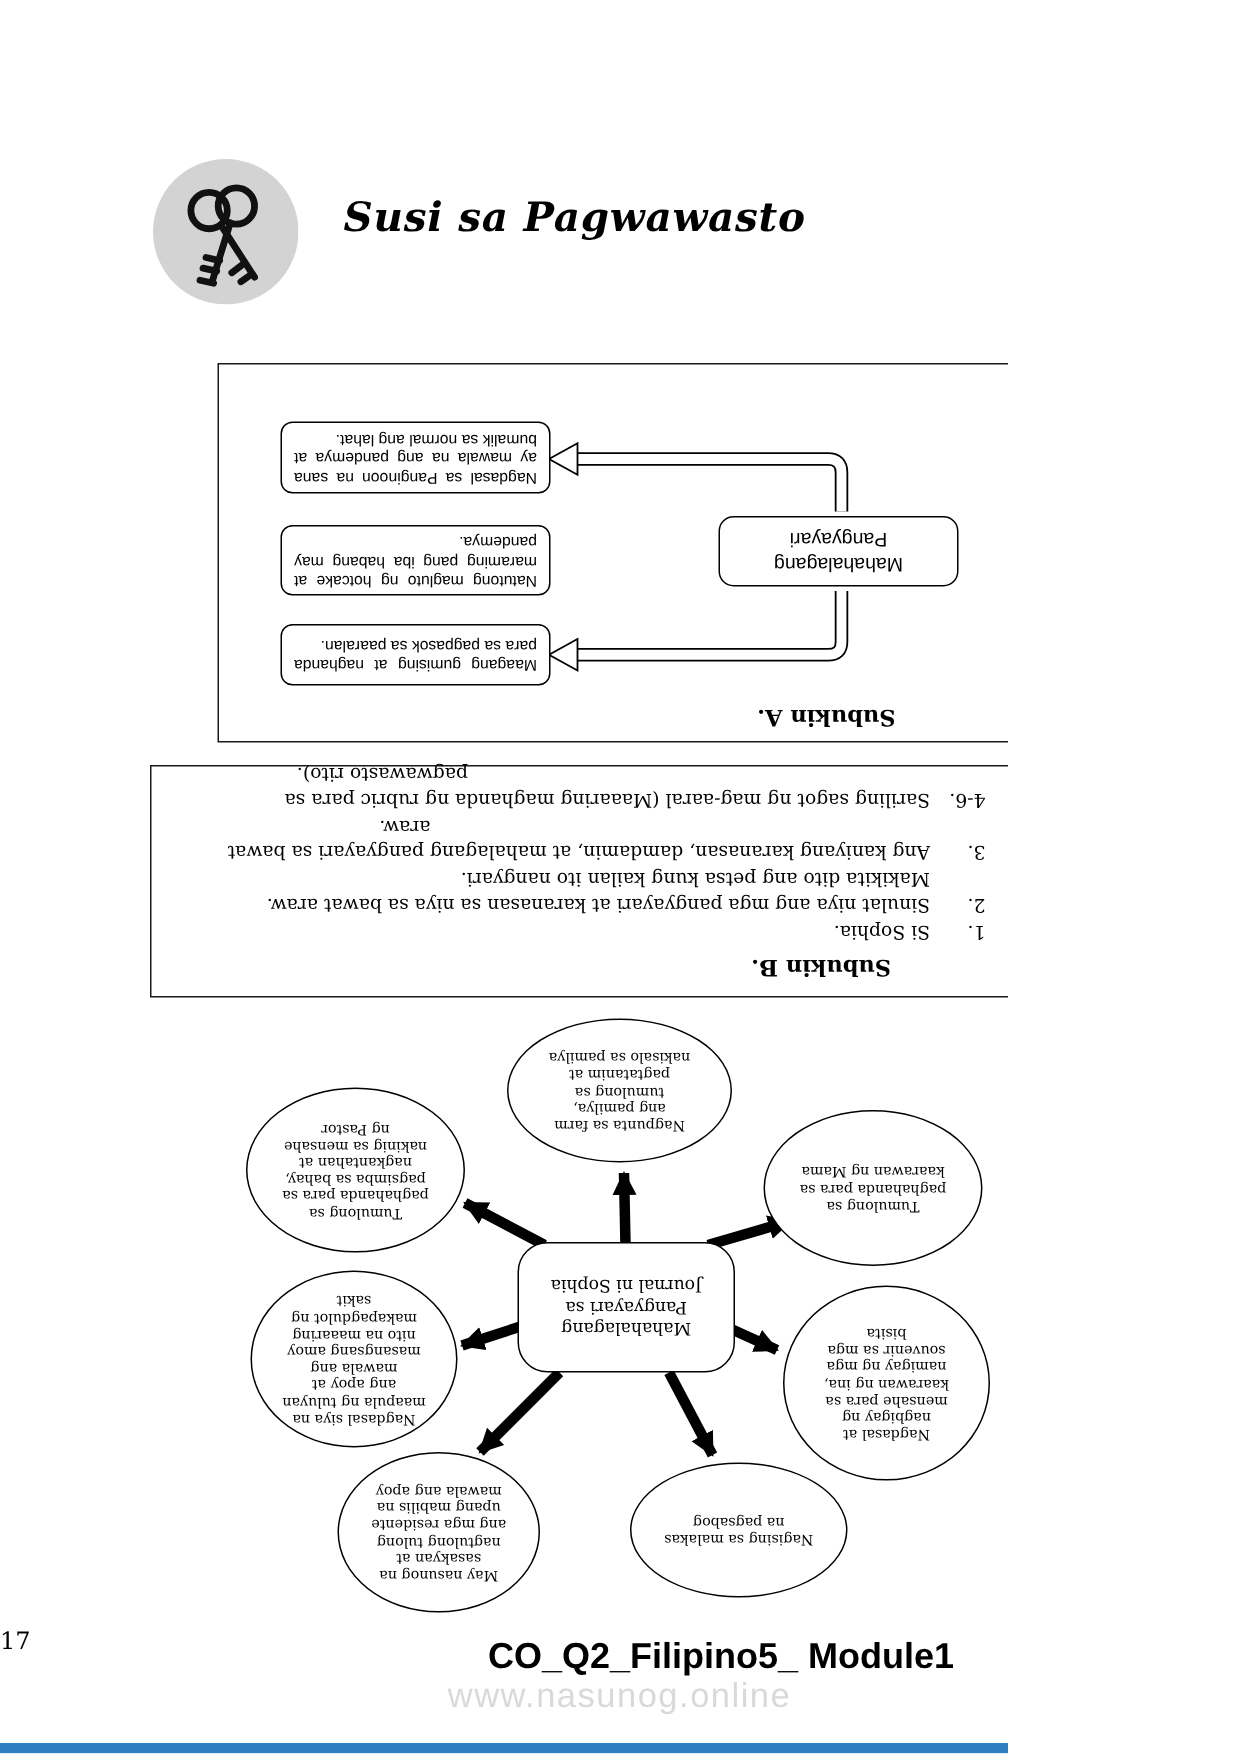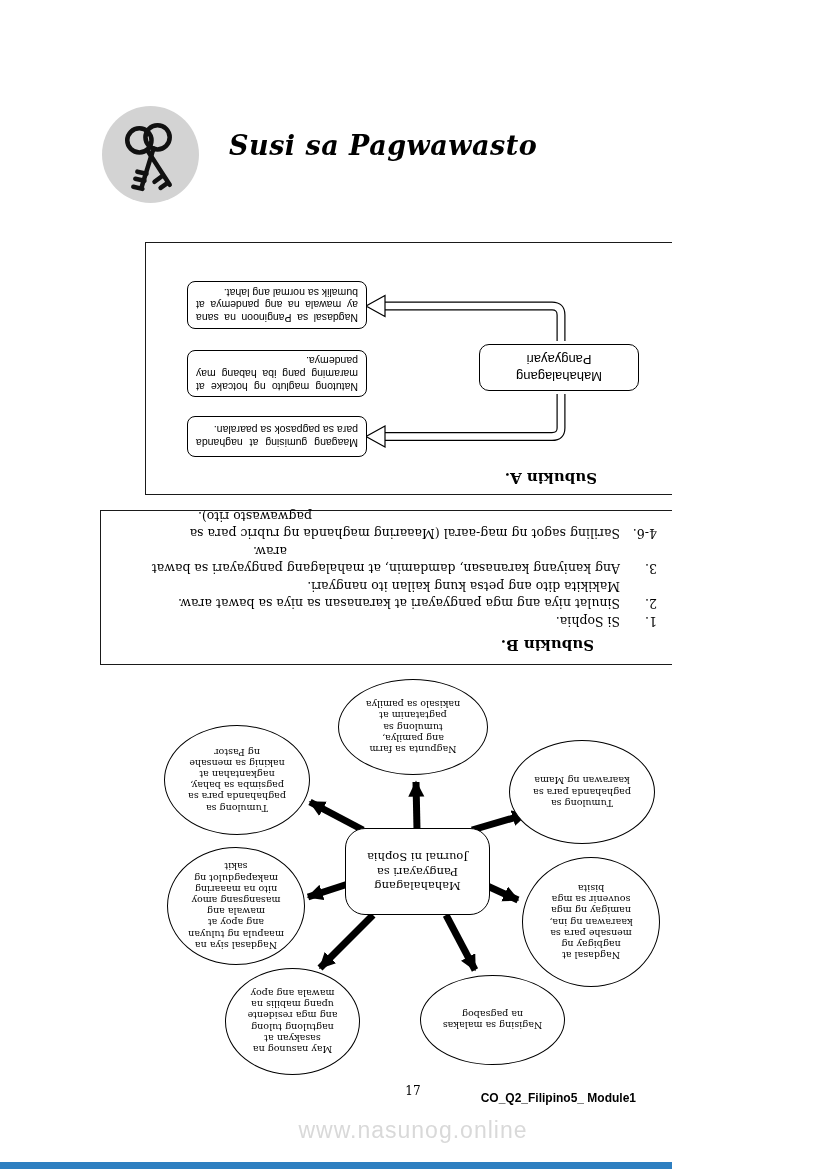--- a/index.html
+++ b/index.html
@@ -55,24 +55,24 @@
   .e3{left:363px;top:117px;width:138px;height:118px;}
   .e4{left:8px;top:95px;width:138px;height:130px;}
   .e5{left:308px;top:7px;width:135px;height:107px;}
   .e6{left:103px;top:17px;width:145px;height:90px;}
   .cnode{position:absolute;left:178px;top:167px;width:145px;height:87px;
          border:1.6px solid #000;border-radius:20px;background:#fff;box-sizing:border-box;
          display:flex;align-items:center;justify-content:center;text-align:center;
          font-size:11.5px;line-height:1.25;padding:0 18px;}
 
   
-  .page-number{position:absolute;left:0;top:1084px;width:826px;text-align:center;
-               font-size:12px;}
+  .page-number{position:absolute;left:0;top:1084px;width:826px;
+               font-size:16px;}
   .module-code{position:absolute;right:36px;top:1091px;
-               font-family:"Liberation Sans",sans-serif;font-weight:bold;font-size:12px;}
+               font-family:"Liberation Sans",sans-serif;font-weight:bold;font-size:24px;}
   .watermark{position:absolute;left:0;top:1117px;width:826px;text-align:center;
              font-family:"Liberation Sans",sans-serif;font-size:23px;color:#d9d9d9;
              letter-spacing:1px;}
   .accent-bar{position:absolute;left:0;bottom:0;width:826px;height:7px;background:#2e7fc1;}
 </style>
 </head>
 <body>
 
 <div class="page">
 

